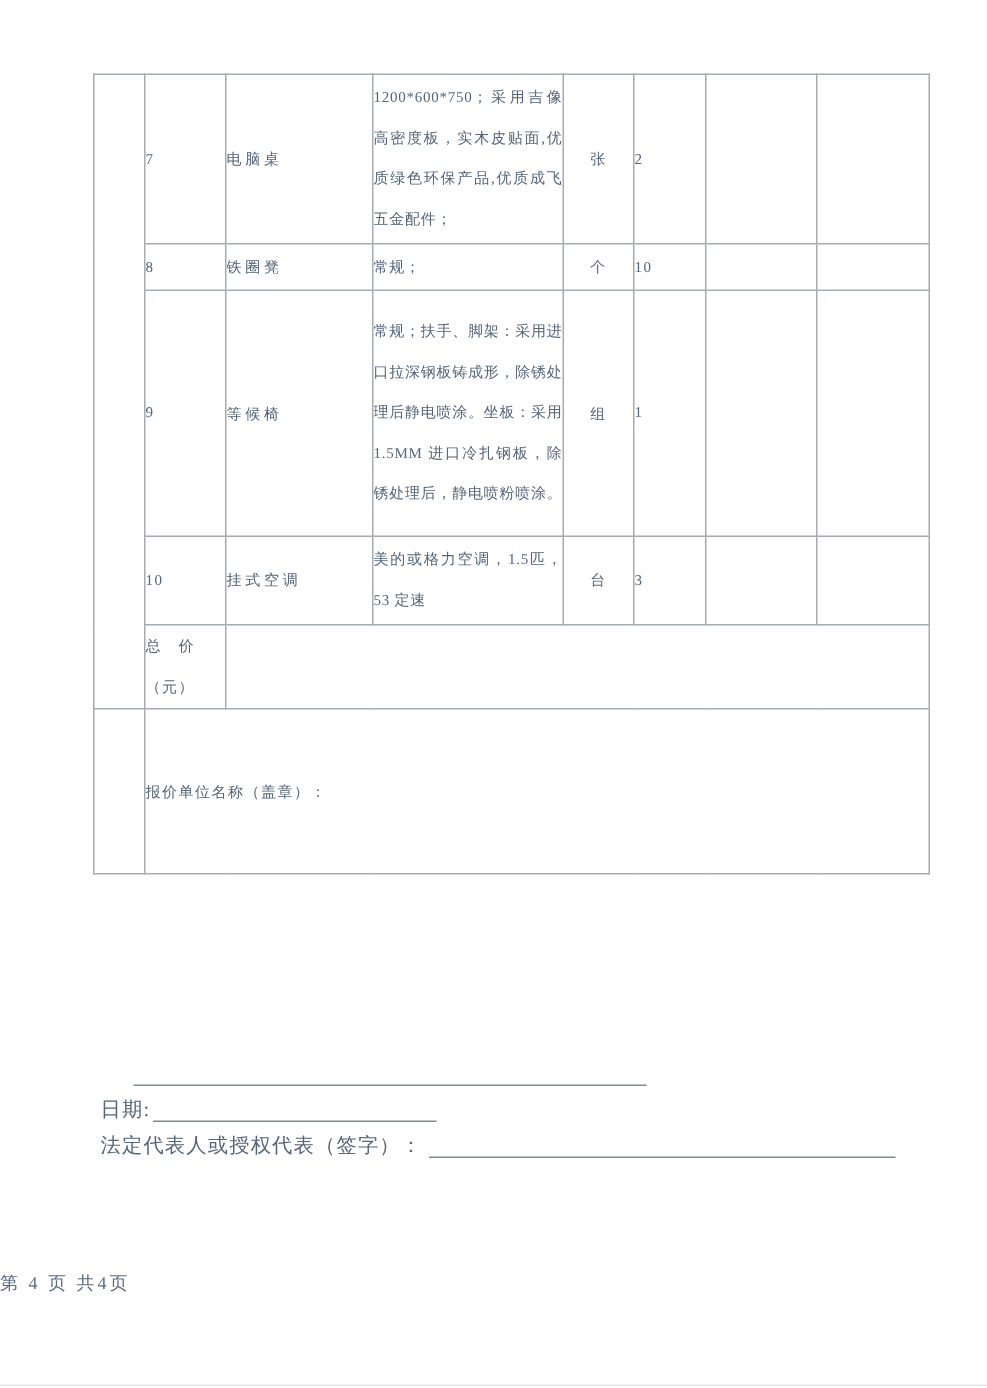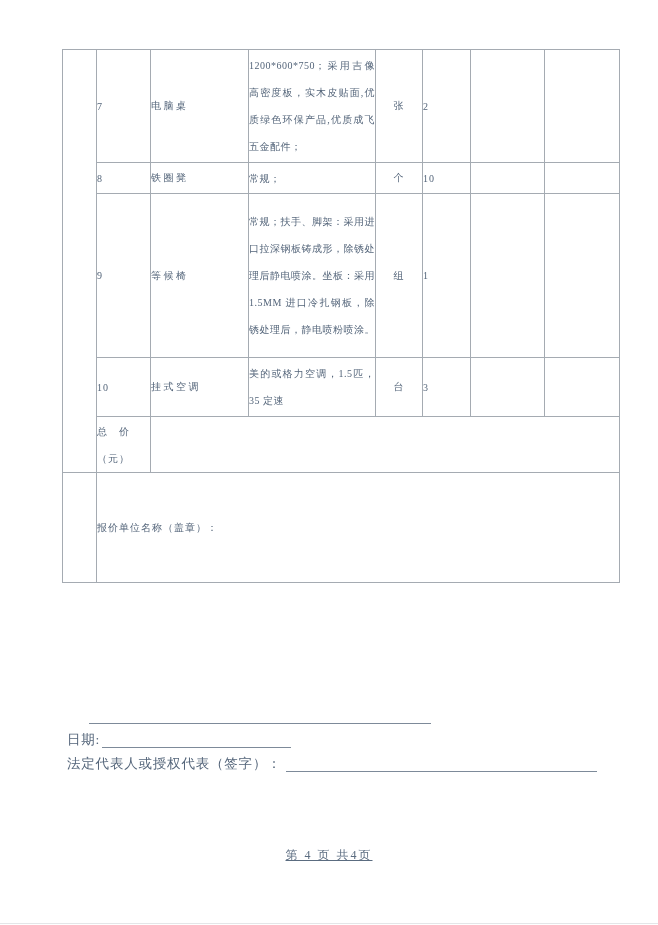--- a/index.html
+++ b/index.html
@@ -58,21 +58,21 @@
   .sig-row{display:flex;align-items:flex-end;height:24px;font-size:13.5px;letter-spacing:0.8px;}
   .sig-label{line-height:19px;white-space:nowrap;}
   .sig-line{border-bottom:1px solid #7d8a99;height:14px;margin-bottom:1px;}
   .line-company{margin-left:22px;width:342px;}
   .line-rep{margin-left:4px;width:320px;}
   .line-date{margin-left:2px;width:189px;}
 
   
   .footer{
     position:absolute;left:0;right:0;top:847px;
-    text-align:center;font-size:12px;letter-spacing:2px;color:#5b6c80;text-decoration:underline;
+    text-align:left;font-size:12px;letter-spacing:2px;color:#5b6c80;
   }
 
   
   .scan-edge{position:absolute;left:0;right:0;bottom:1px;height:1px;background:#e4e6e8;}
 </style>
 </head>
 <body>
 
 <div class="page">
 
@@ -112,21 +112,21 @@
         <td class="c-name">等候椅</td>
         <td class="c-spec">常规；扶手、脚架：采用进口拉深钢板铸成形，除锈处理后静电喷涂。坐板：采用 1.5MM 进口冷扎钢板，除锈处理后，静电喷粉喷涂。</td>
         <td class="c-unit">组</td>
         <td class="c-qty">1</td>
         <td class="c-price"></td>
         <td class="c-total"></td>
       </tr>
       <tr class="r10">
         <td class="c-no">10</td>
         <td class="c-name">挂式空调</td>
-        <td class="c-spec">美的或格力空调，1.5匹，35 定速</td>
+        <td class="c-spec">美的或格力空调，1.5匹，53 定速</td>
         <td class="c-unit">台</td>
         <td class="c-qty">3</td>
         <td class="c-price"></td>
         <td class="c-total"></td>
       </tr>
       <tr class="rtotal">
         <td class="c-total-label">
           <div>总　价</div>
           <div>（元）</div>
         </td>

